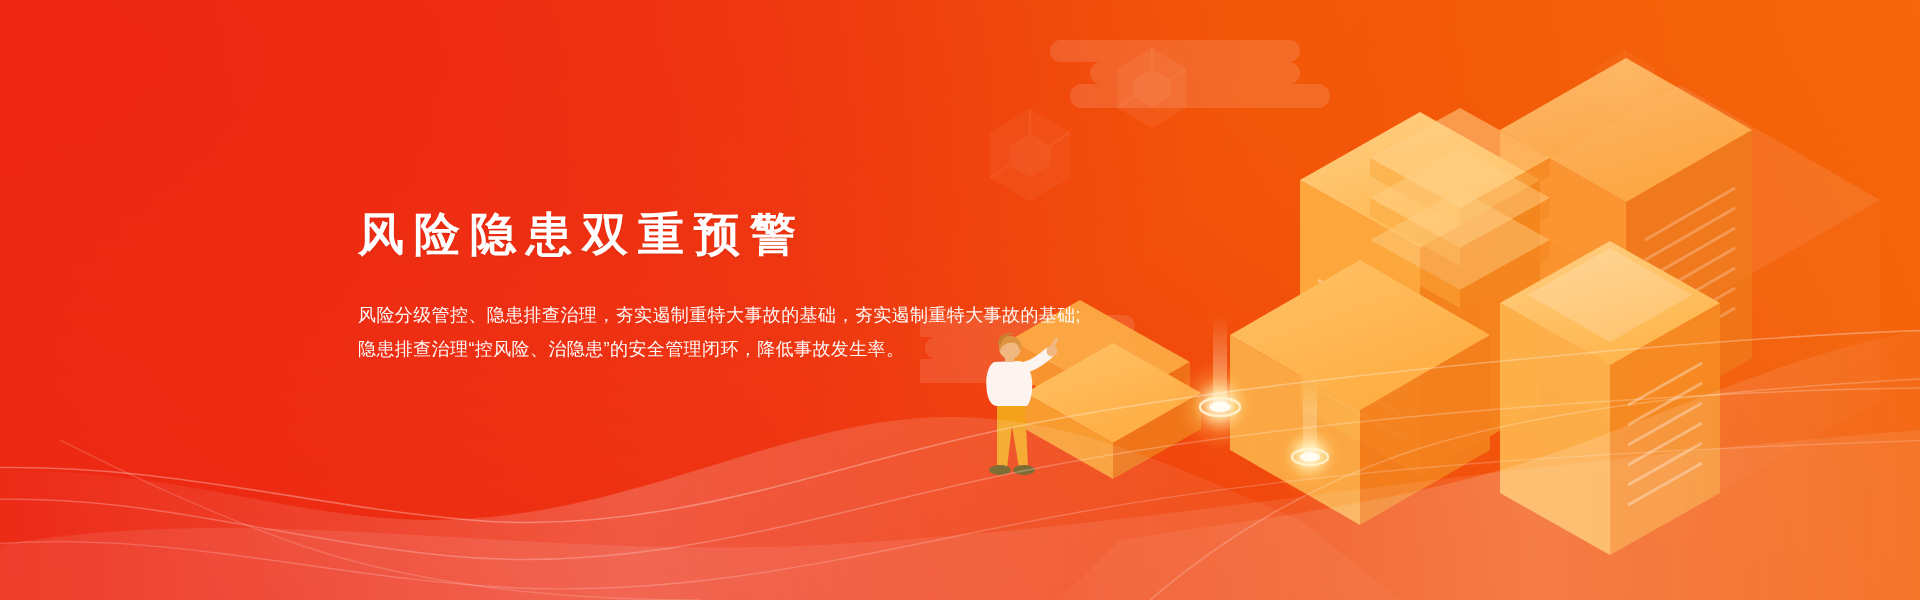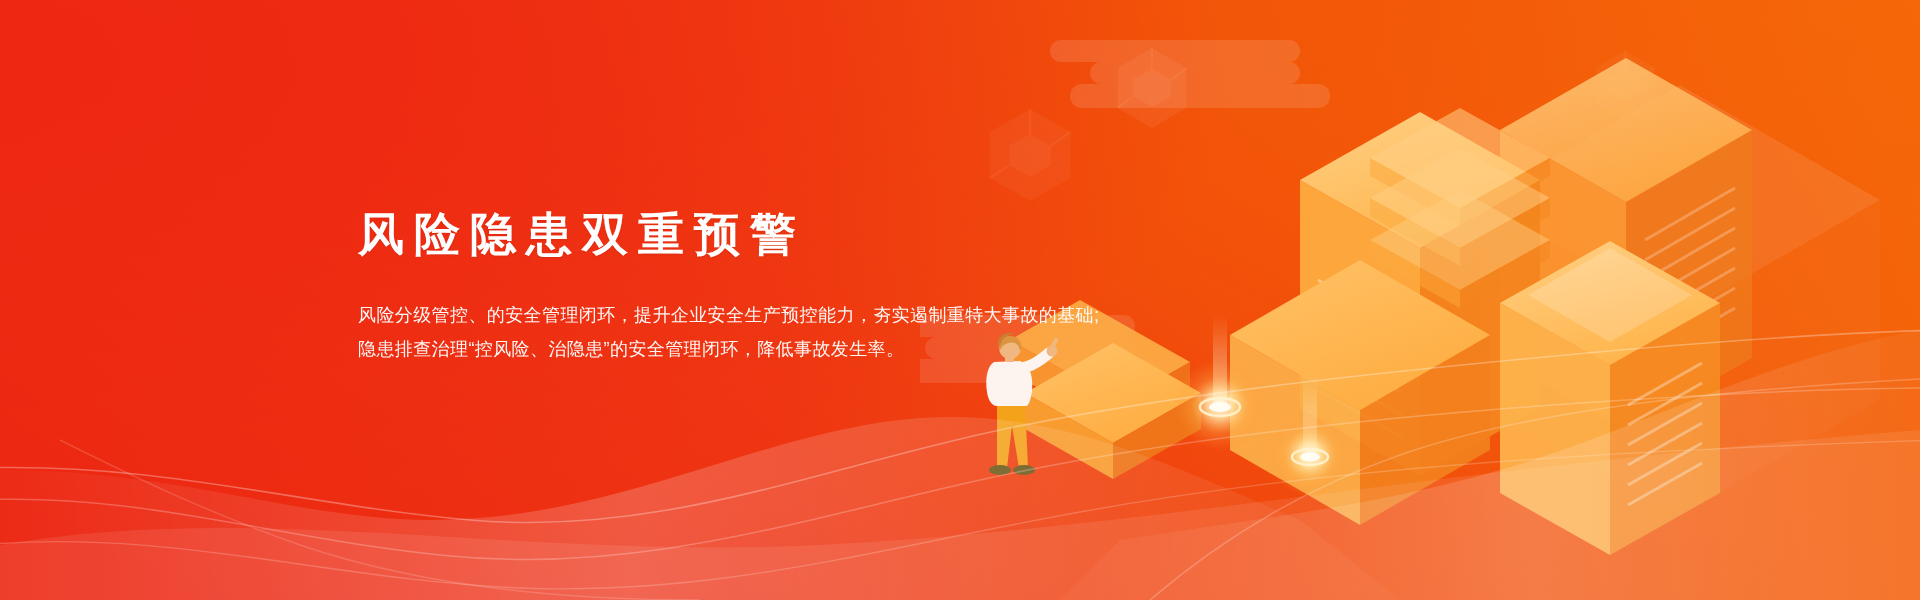--- a/index.html
+++ b/index.html
@@ -310,18 +310,18 @@
       <path d="M-20,500 C140,492 280,540 450,556 C640,574 800,520 980,480 C1180,436 1420,412 1660,398 C1790,390 1880,388 1940,388" fill="none" stroke="#ffffff" stroke-opacity="0.24" stroke-width="1.5"></path>
       <path d="M-20,545 C170,528 330,580 520,588 C720,596 880,548 1080,512 C1300,472 1560,452 1940,440" fill="none" stroke="#ffffff" stroke-opacity="0.20" stroke-width="1.4"></path>
       <path d="M60,440 C120,470 200,510 300,545 C420,586 560,600 700,600" fill="none" stroke="#ffffff" stroke-opacity="0.16" stroke-width="1.4"></path>
       <path d="M1150,600 C1220,540 1300,490 1400,455 C1520,413 1700,390 1940,378" fill="none" stroke="#ffffff" stroke-opacity="0.22" stroke-width="1.5"></path>
     </svg>
   </div>
 
   <div class="copy">
     <h1 class="headline">风险隐患双重预警</h1>
     <div class="subcopy">
-      <div class="subline">风险分级管控、的安全管理闭环，提升企业安全生产预控能力，夯实遏制重特大事故的基础;</div>
+      <div class="subline">风险分级管控、隐患排查治理，夯实遏制重特大事故的基础，夯实遏制重特大事故的基础;</div>
       <div class="subline">隐患排查治理“控风险、治隐患”的安全管理闭环，降低事故发生率。</div>
     </div>
   </div>
 
 </div>
 
 </body></html>

